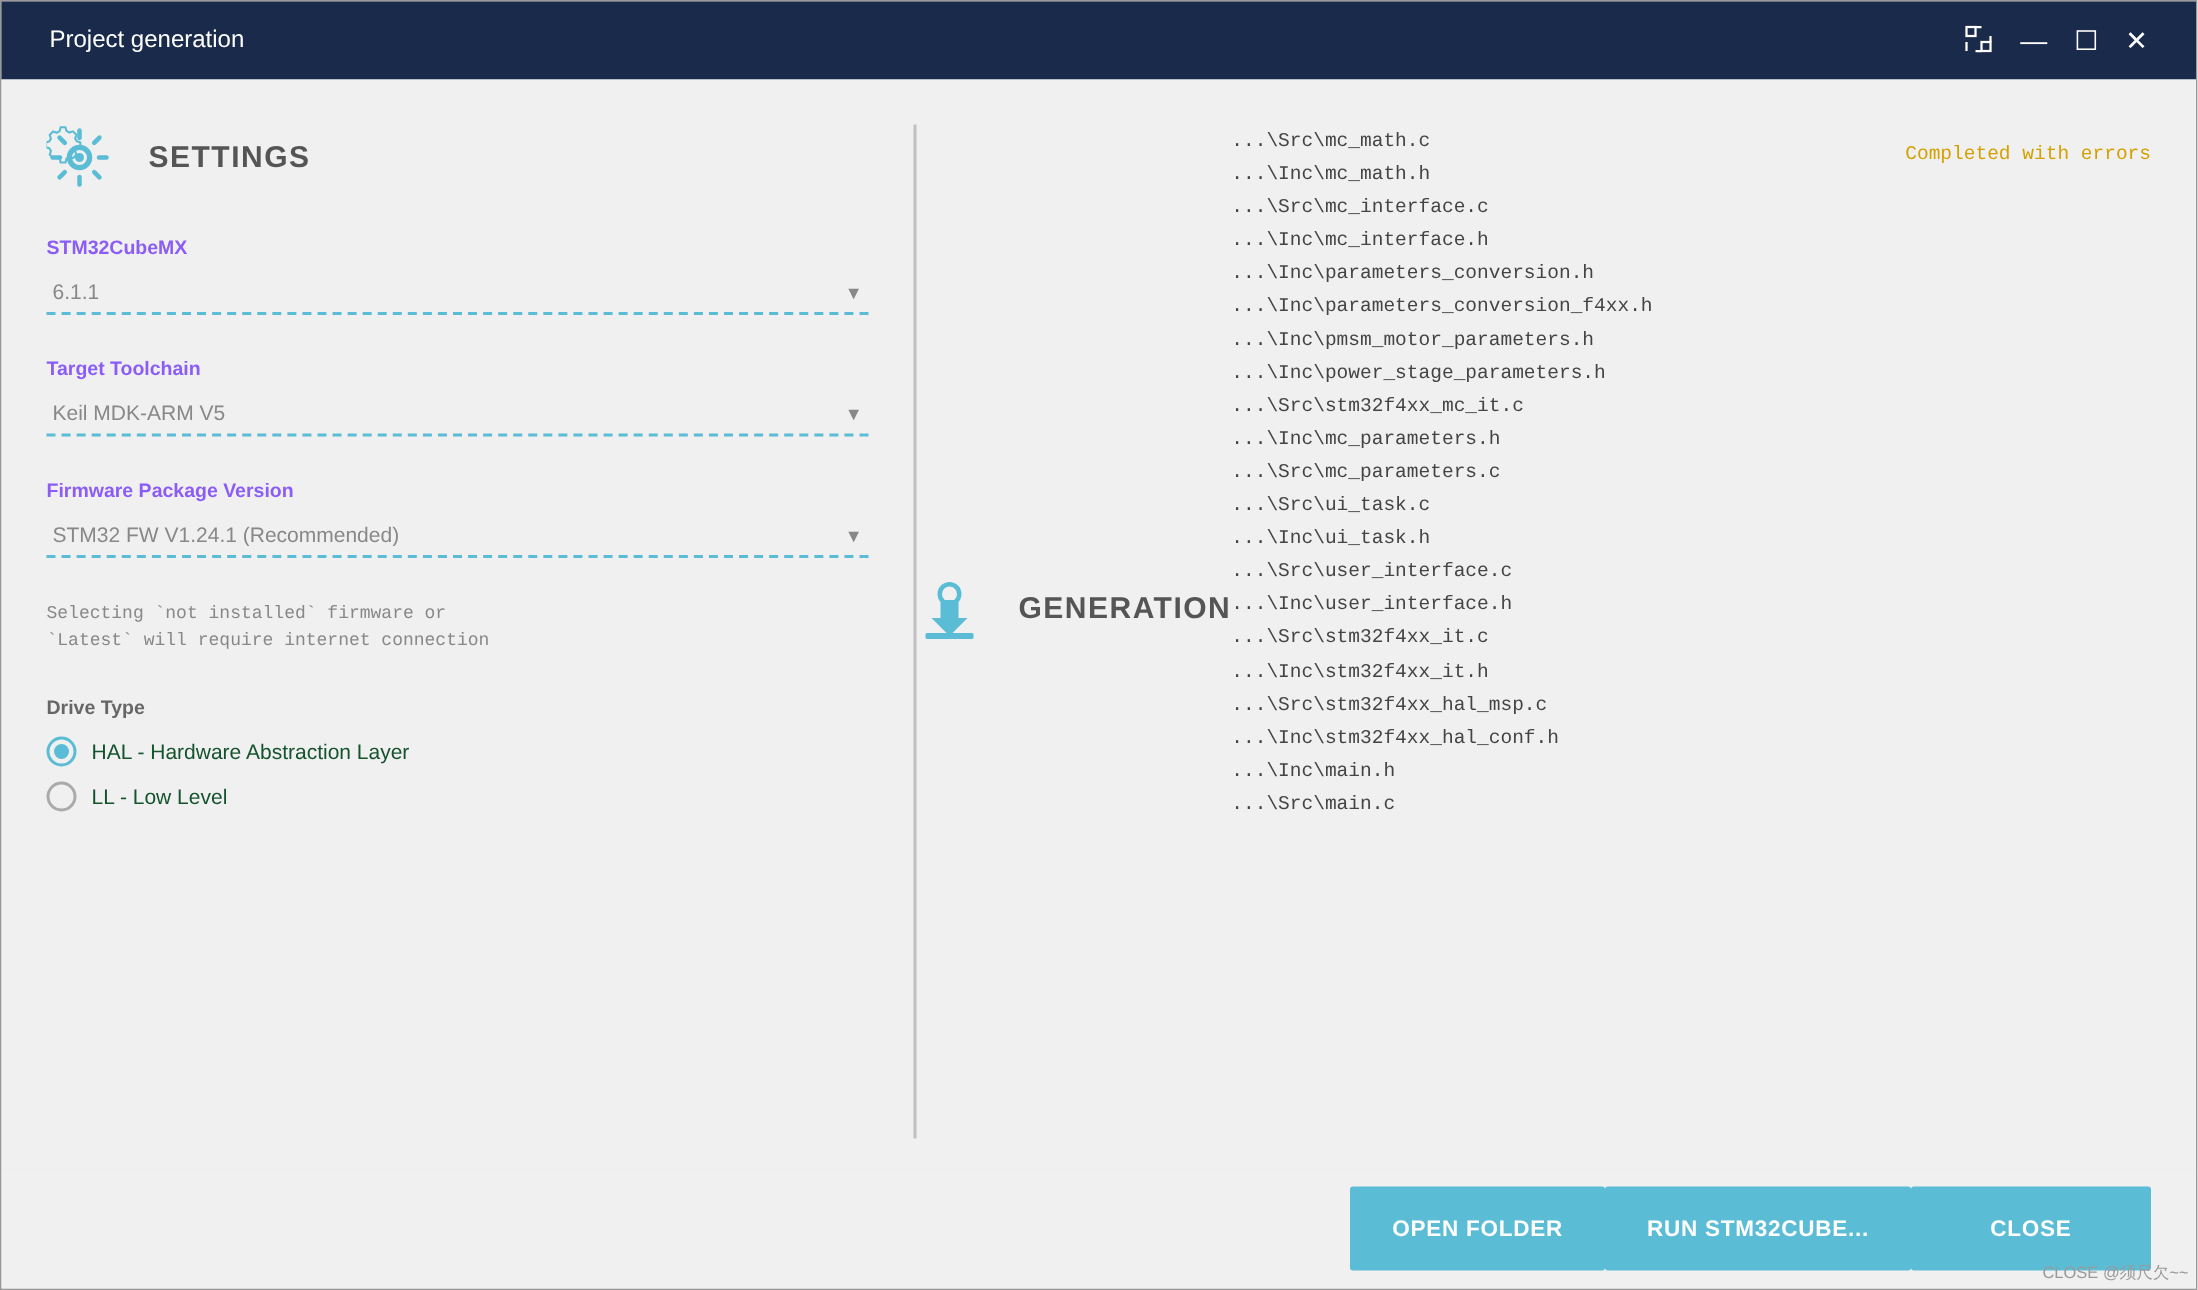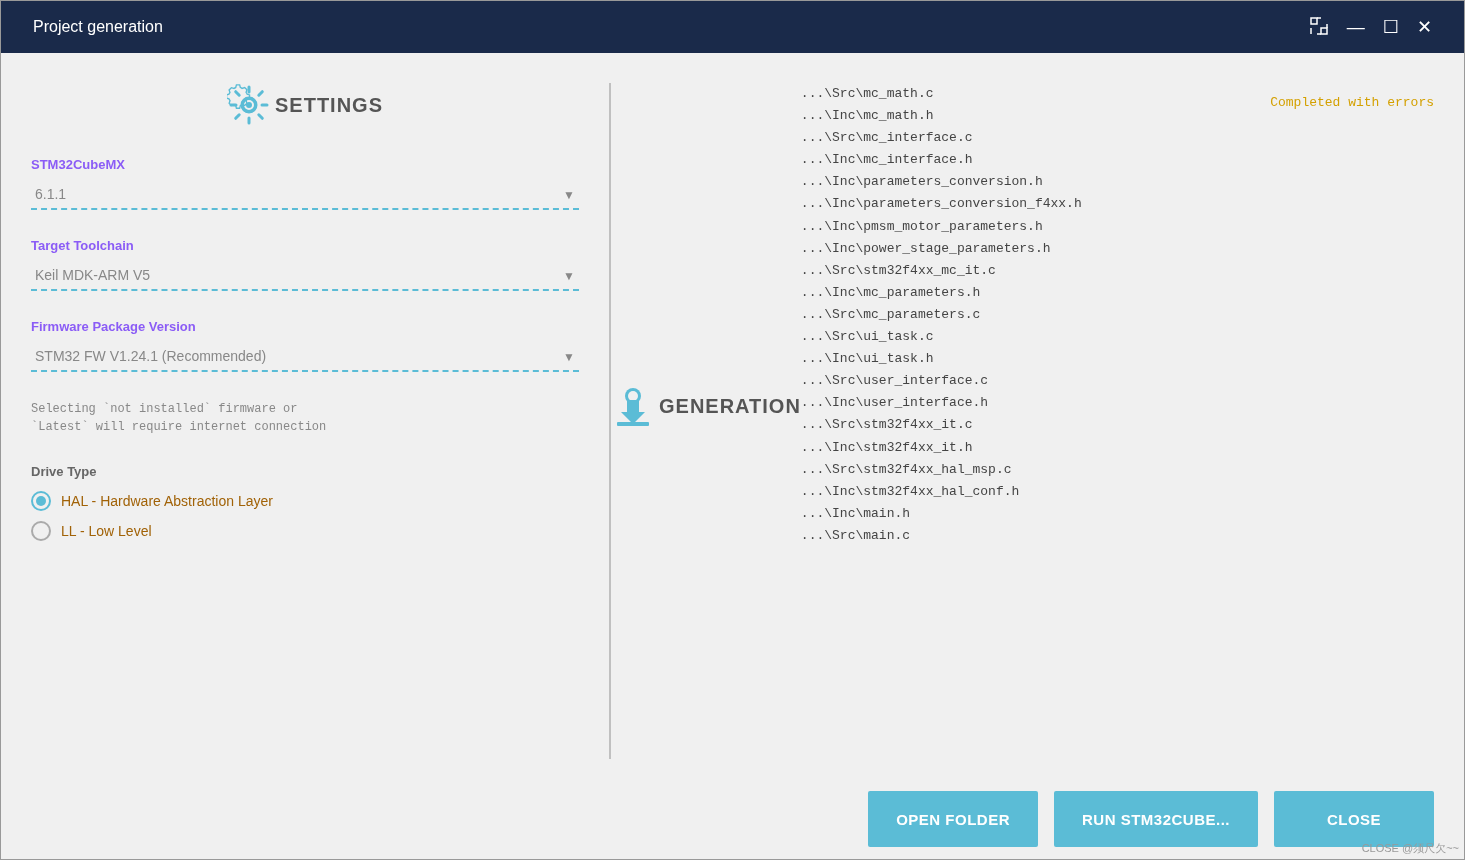--- a/index.html
+++ b/index.html
@@ -62,23 +62,22 @@
     .settings-panel {
       width: 580px;
       flex-shrink: 0;
       padding-right: 30px;
       border-right: 2px solid #c0c0c0;
     }
 
     .panel-header {
       display: flex;
       align-items: center;
-      gap: 4px;
+      gap: 24px;
       margin-bottom: 30px;
-      justify-content: center;
     }
 
     .panel-icon {
       width: 44px;
       height: 44px;
       flex-shrink: 0;
     }
 
     .panel-title {
       font-size: 20px;
@@ -176,21 +175,21 @@
       border-radius: 50%;
       background: #5bbcd6;
     }
 
     .radio-circle.unselected {
       border-color: #aaa;
     }
 
     .radio-text {
       font-size: 14px;
-      color: #a16207;
+      color: #14532d;
     }
 
     
     .generation-panel {
       flex: 1;
       display: flex;
       flex-direction: row;
       overflow: hidden;
     }
 
@@ -231,21 +230,21 @@
       display: flex;
       align-items: center;
       justify-content: flex-end;
       padding: 0 30px;
       gap: 0;
       flex-shrink: 0;
     }
 
     .bottom-buttons-right {
       display: flex;
-      gap: 16px;
+      gap: 0;
       margin-left: auto;
     }
 
     .action-btn {
       background: #5bbcd6;
       color: white;
       border: none;
       padding: 0 28px;
       height: 56px;
       font-size: 15px;

